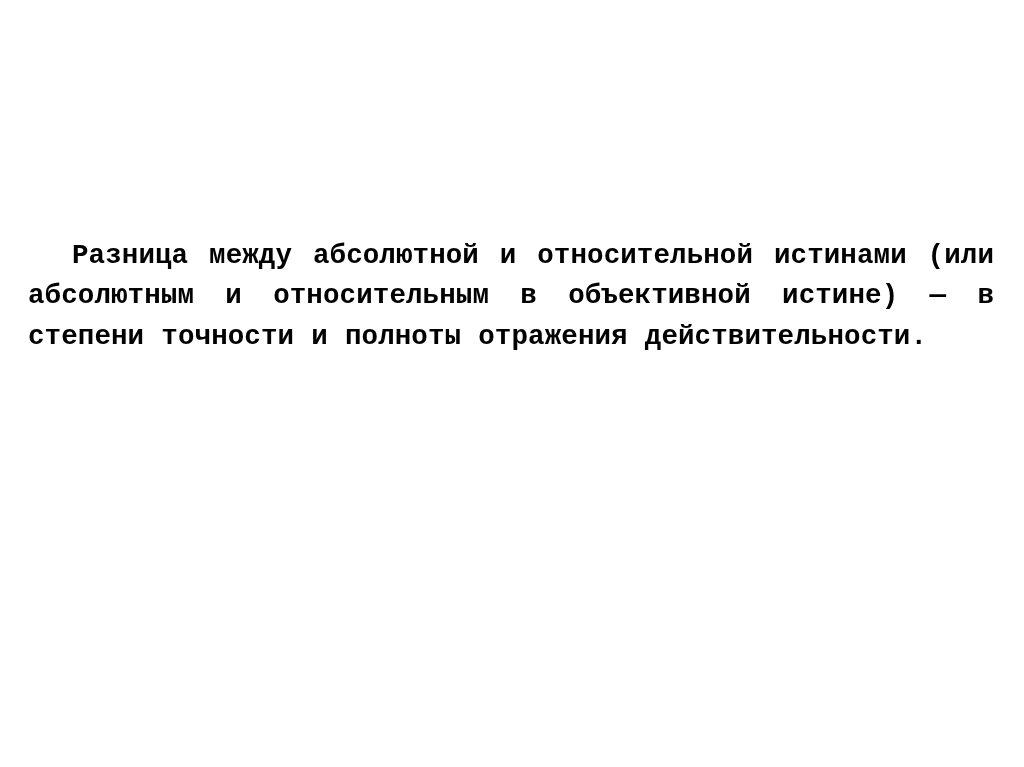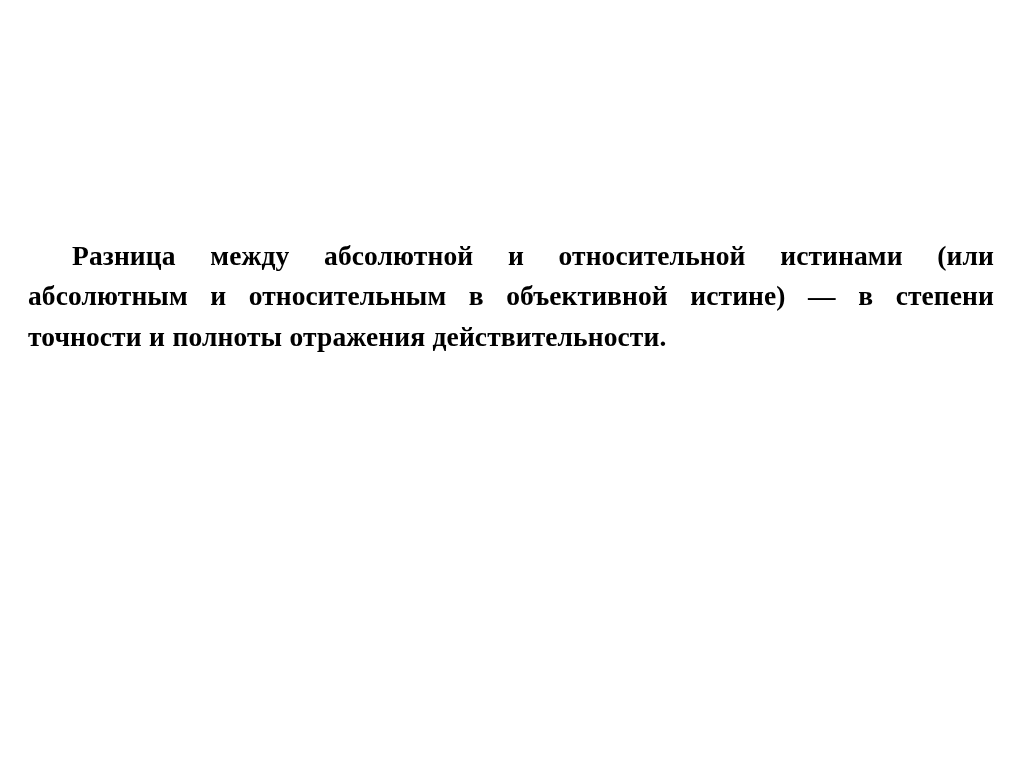--- a/index.html
+++ b/index.html
@@ -21,21 +21,21 @@
     box-sizing: border-box;
   }
   .content-block {
     position: absolute;
     left: 28px;
     top: 236px;
     width: 966px;
   }
   .body-paragraph {
     margin: 0;
-    font-family: Liberation Serif, serif;
+    font-family: Liberation Mono, monospace;
     font-size: 27.5px;
     font-weight: 700;
     line-height: 1.47;
     color: #000000;
     text-align: justify;
     text-indent: 44px;
     letter-spacing: 0.1px;
     word-spacing: 0.5px;
   }
 </style>

